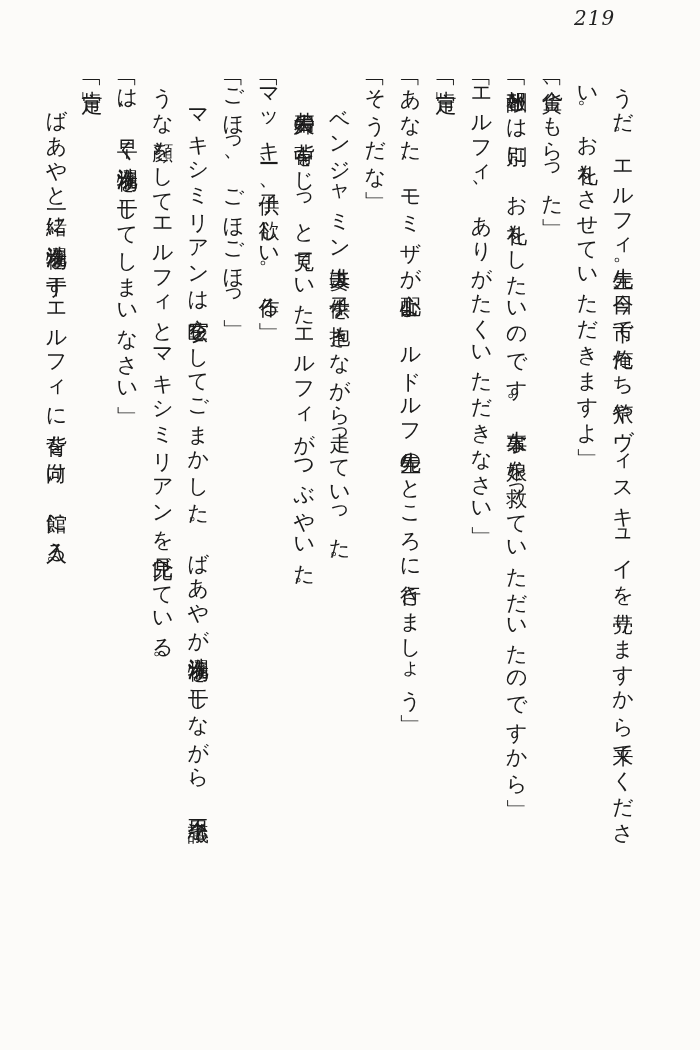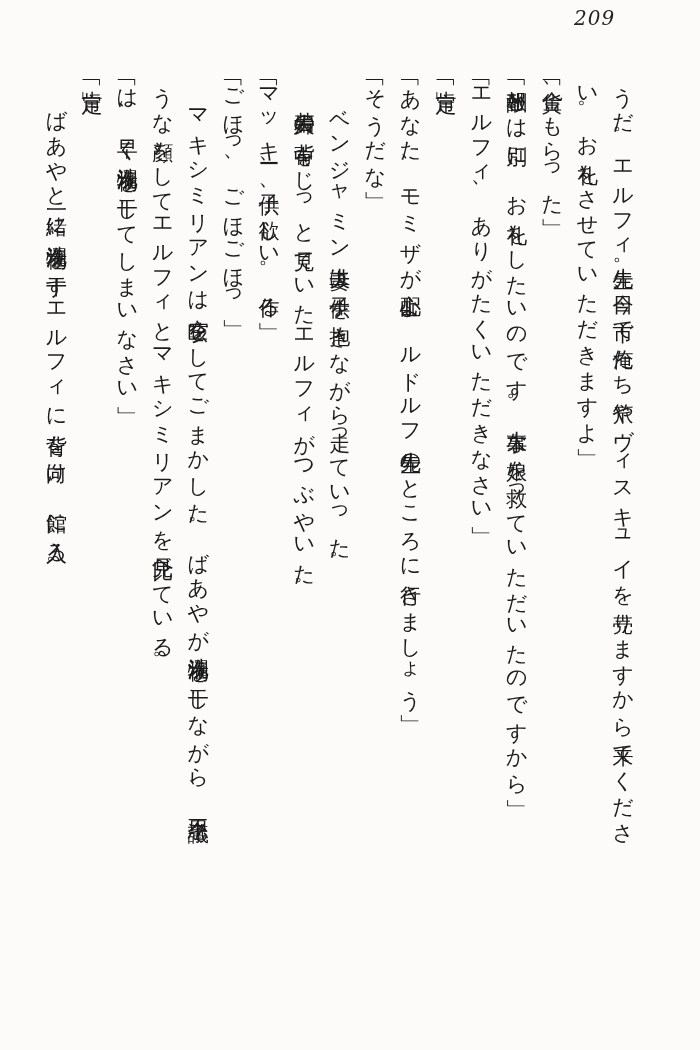--- a/index.html
+++ b/index.html
@@ -44,21 +44,21 @@
     margin: 0;
     padding: 0;
     white-space: nowrap;
   }
 </style>
 </head>
 <body>
 
 <div class="page">
 
-  <div class="page-number">209</div>
+  <div class="page-number">219</div>
 
   <div class="text-block">
     <p>うだ。エルフィ先生。今日、市で俺たち笊やヴィスキュイを売りますから来てくださ</p>
     <p>い。お礼をさせていただきますよ」</p>
     <p>「金貨、もらった」</p>
     <p>「報酬とは別に、お礼をしたいのです。大事な娘を救っていただいたのですから」</p>
     <p>「エルフィ、ありがたくいただきなさい」</p>
     <p>「肯定」</p>
     <p>「あなた、モミザが心配よ。ルドルフ先生のところに行きましょう」</p>
     <p>「そうだな」</p>

